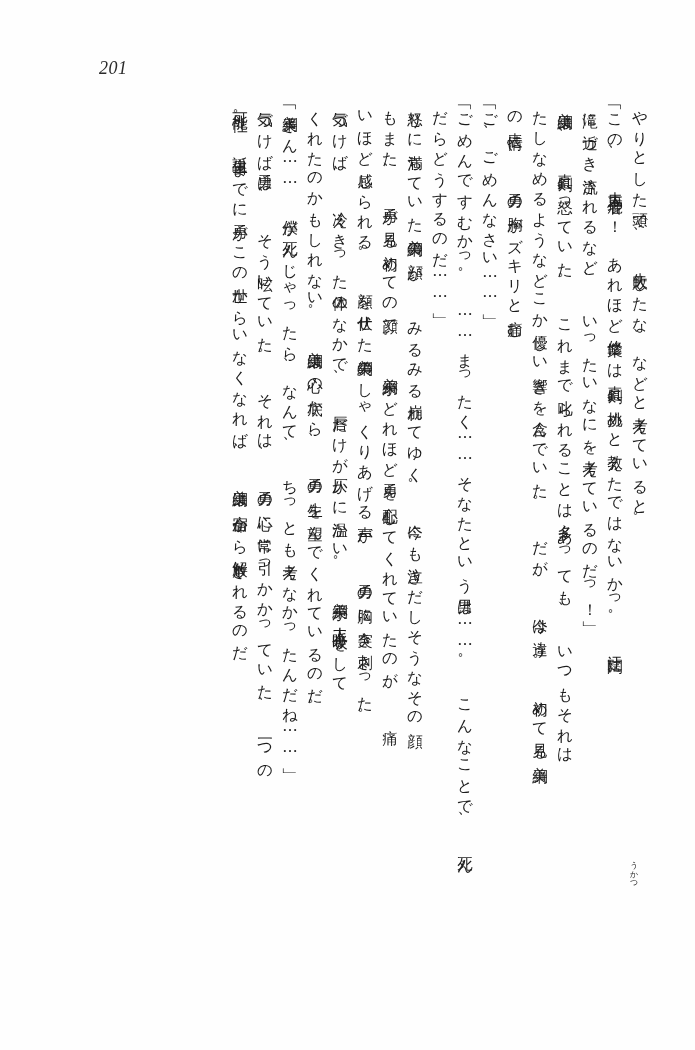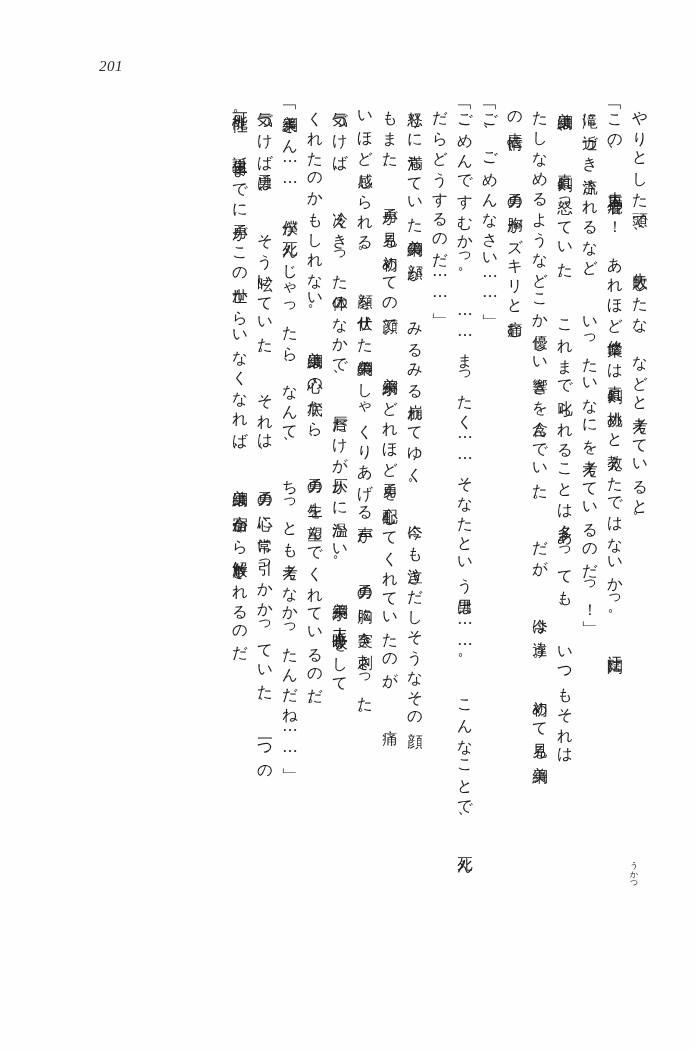--- a/index.html
+++ b/index.html
@@ -17,21 +17,21 @@
   #page {
     position: relative;
     width: 695px;
     height: 1050px;
     background: #fefefe;
   }
   #page-number {
     position: absolute;
     top: 58px;
     left: 99px;
-    font-size: 15px;
+    font-size: 18px;
     font-style: italic;
     font-family: "Liberation Serif", "DejaVu Serif", serif;
     color: #2a2a2a;
     letter-spacing: 0.5px;
   }
   
   #text-block {
     position: absolute;
     top: 100px;
     right: 48px;

